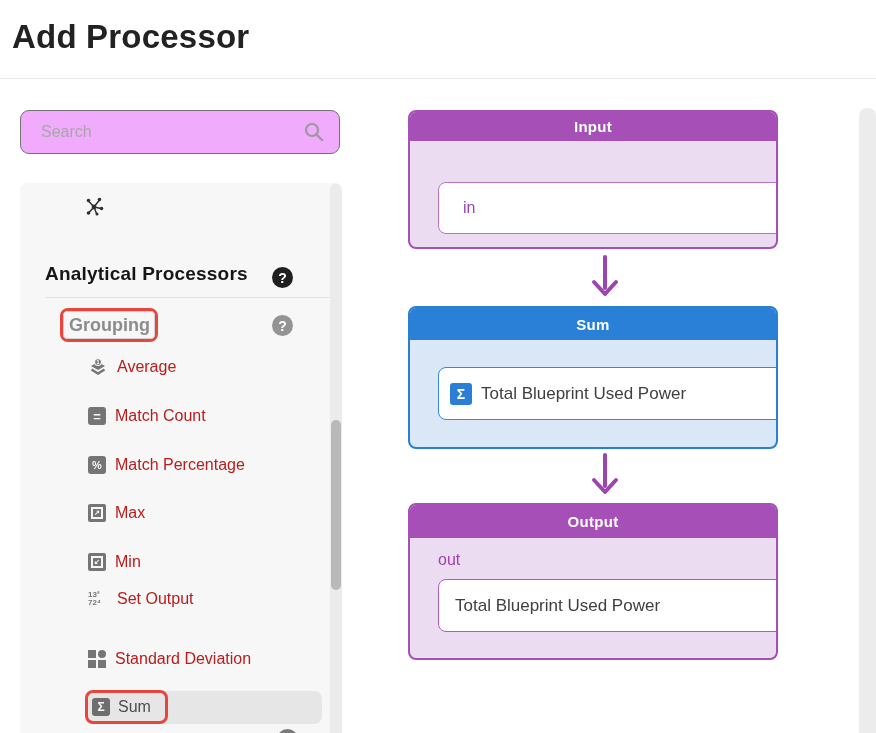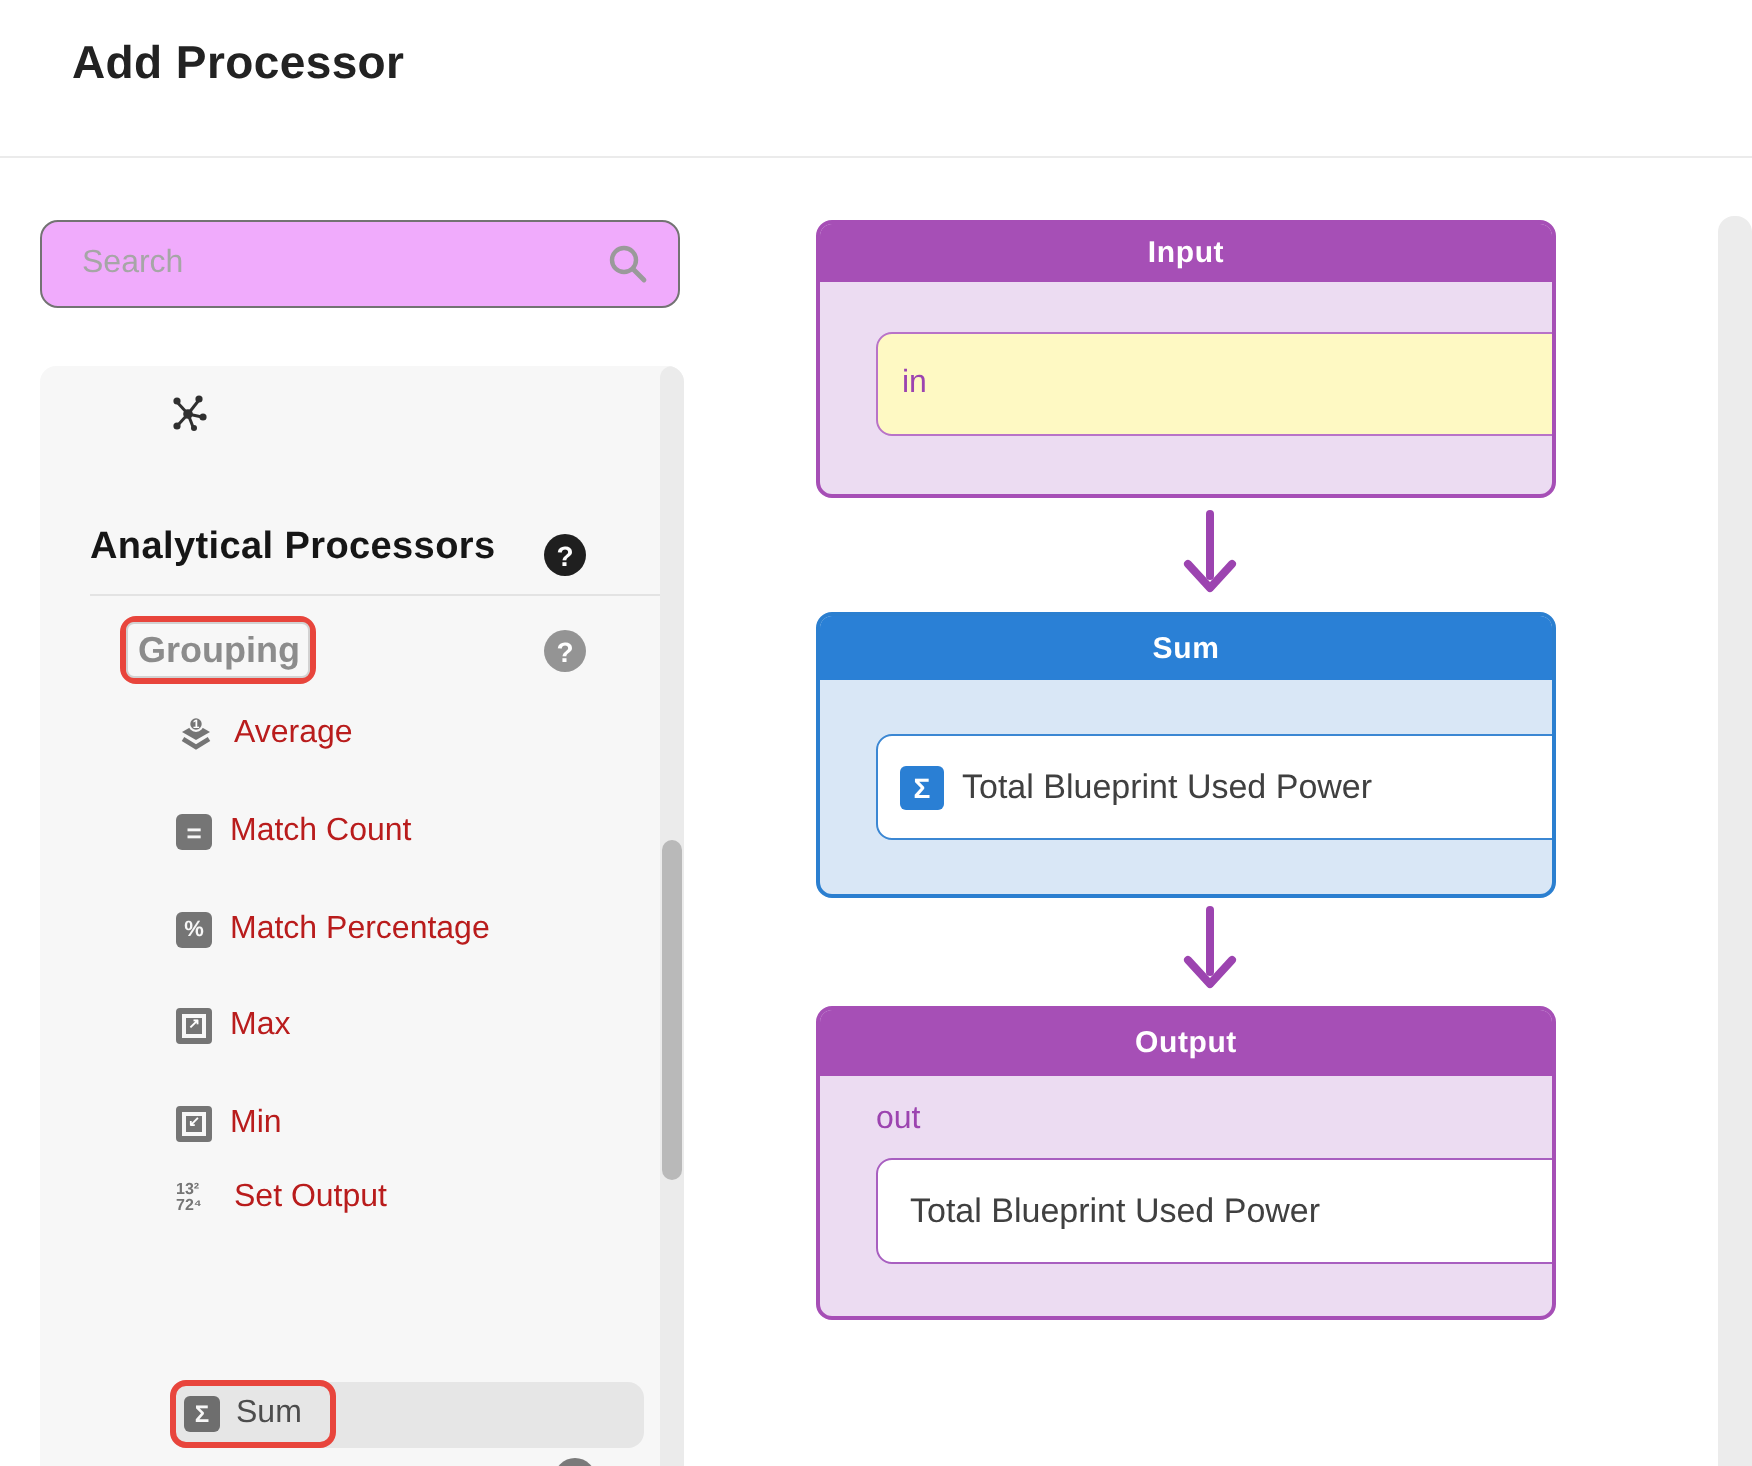--- a/index.html
+++ b/index.html
@@ -1,22 +1,22 @@
 <!DOCTYPE html>
 <html><head>
 <meta charset="utf-8">
 <style>
   * { margin: 0; padding: 0; box-sizing: border-box; }
   html, body { width: 876px; height: 733px; background: #ffffff; overflow: hidden; }
   body { position: relative; font-family: "Liberation Sans", sans-serif; }
 
   
   .page-title {
-    position: absolute; left: 36px; top: 18px;
-    font-size: 23px; font-weight: 700; color: #222222; letter-spacing: .2px;
+    position: absolute; left: 12px; top: 18px;
+    font-size: 33px; font-weight: 700; color: #222222; letter-spacing: .2px;
   }
   .header-divider {
     position: absolute; left: 0; top: 78px; width: 876px; height: 1px; background: #ebebeb;
   }
 
   
   .search-box {
     position: absolute; left: 20px; top: 110px; width: 320px; height: 44px;
     border: 1px solid #737373; border-radius: 9px; background: #f0abfc;
     display: flex; align-items: center;
@@ -123,21 +123,21 @@
   .box-input .hd  { height: 29px; background: #a64fb6; }
   .box-sum    { top: 306px; height: 143px; border: 2px solid #2b7fd0; background: #d9e7f6; }
   .box-sum .hd    { height: 32px; background: #2a80d6; }
   .box-output { top: 503px; height: 157px; border: 2px solid #a64fb6; background: #ecdcf2; }
   .box-output .hd { height: 33px; background: #a64fb6; }
 
   .port-field {
     position: absolute; left: 28px; width: 392px; height: 52px; border-radius: 8px;
     display: flex; align-items: center; font-size: 16px;
   }
-  .input-field { top: 54px; background: #fef9c3; border: 1px solid #b873c8; color: #9c44b0; padding-left: 12px; }
+  .input-field { top: 70px; background: #ffffff; border: 1px solid #b873c8; color: #9c44b0; padding-left: 24px; }
   .sum-field   { top: 59px; background: #ffffff; border: 1px solid #3b87d3; color: #404040; padding-left: 11px; gap: 9px; font-size: 17px; height: 53px;}
   .output-field{ top: 74px; background: #ffffff; border: 1px solid #a85fc0; color: #404040; padding-left: 16px; font-size: 17px; height: 53px;}
   .out-label { position: absolute; left: 28px; top: 46px; font-size: 16px; color: #9c44b0; }
 
   .sigma-chip {
     width: 22px; height: 22px; border-radius: 3px; background: #2a7fd4; flex: none;
     color: #fff; font-size: 14px; font-weight: 700;
     display: flex; align-items: center; justify-content: center;
   }
 
@@ -232,20 +232,29 @@
   </div>
 
   <div class="row item-row" style="top:403px">
     <span class="setcount-icon">
       <span>13²</span><br>
       <span>72⁴</span>
     </span>
     <span class="lbl">Set Output</span>
   </div>
 
+  <div class="row item-row" style="top:463px">
+    <span class="stddev-icon">
+        <i></i>
+        <i class="circle"></i>
+        <i></i>
+        <i></i>
+      </span>
+    <span class="lbl">Standard Deviation</span>
+  </div>
 
   <div class="selected-pill"></div>
   <div class="sum-annotation">
     <span class="sq-icon sig" style="background:#6e6e6e">Σ</span>
     <span class="lbl">Sum</span>
   </div>
 
   <div class="help-badge help-bottom">?</div>
 
   <div class="scroll-track">

